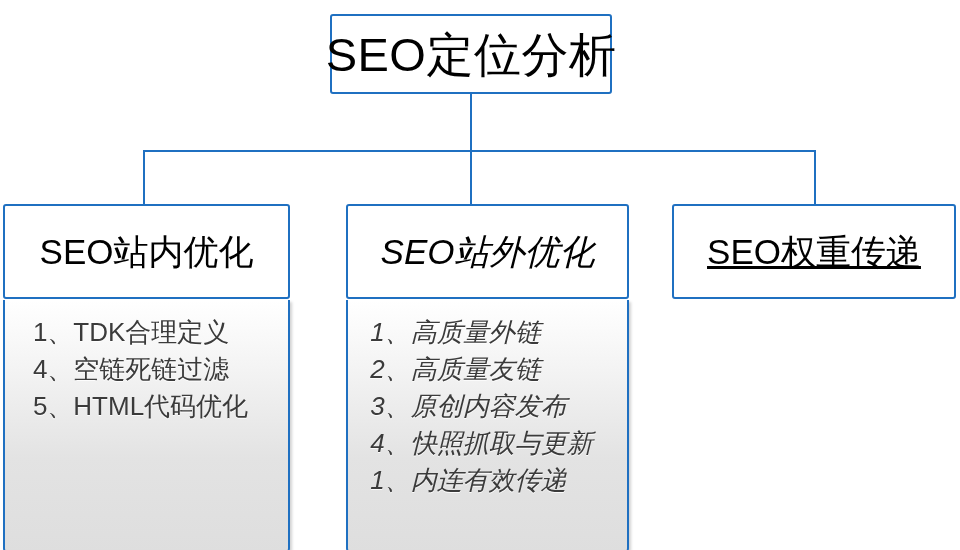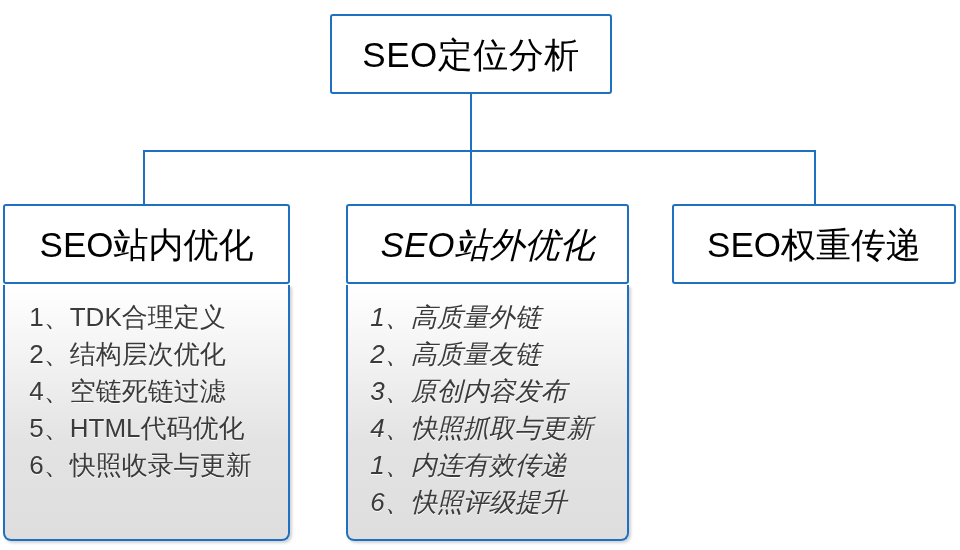--- a/index.html
+++ b/index.html
@@ -28,21 +28,21 @@
     height: 80px;
     box-sizing: border-box;
     border: 2px solid #1f70c1;
     border-radius: 3px;
     background: #ffffff;
     display: flex;
     align-items: center;
     justify-content: center;
   }
   .root-label {
-    font-size: 35px;
+    font-size: 47px;
     color: #000000;
     letter-spacing: 0.5px;
     line-height: 1;
     white-space: nowrap;
   }
 
   
   .conn {
     position: absolute;
     background: #1f70c1;
@@ -50,26 +50,26 @@
   .conn-v { width: 2px; }
   .conn-h { height: 2px; }
 
   
   .column {
     position: absolute;
     top: 204px;
   }
   .col-1 { left: 3px;   width: 287px; }
   .col-2 { left: 346px; width: 283px; font-style: italic; }
-  .col-3 { left: 672px; width: 284px; }
+  .col-3 { left: 672px; width: 284px; text-decoration: underline; }
 
   .branch-head {
     box-sizing: border-box;
     width: 100%;
-    height: 80px;
+    height: 95px;
     border: 2px solid #1f70c1;
     border-radius: 3px;
     background: #ffffff;
     display: flex;
     align-items: center;
     justify-content: center;
   }
   .branch-head-label {
     font-size: 35px;
     color: #000000;
@@ -121,40 +121,37 @@
   <div class="conn conn-v" style="left:470px; top:150px; height:56px;"></div>
   <div class="conn conn-v" style="left:814px; top:150px; height:56px;"></div>
 
   <div class="column col-1">
     <div class="branch-head">
       <span class="branch-head-label">SEO站内优化</span>
     </div>
     <div class="branch-body">
       <ul class="item-list">
         <li class="item">1、TDK合理定义</li>
-        <li class="item">2、结构层次优化</li>
         <li class="item">4、空链死链过滤</li>
         <li class="item">5、HTML代码优化</li>
-        <li class="item">6、快照收录与更新</li>
       </ul>
     </div>
   </div>
 
   <div class="column col-2">
     <div class="branch-head">
       <span class="branch-head-label">SEO站外优化</span>
     </div>
     <div class="branch-body">
       <ul class="item-list">
         <li class="item">1、高质量外链</li>
         <li class="item">2、高质量友链</li>
         <li class="item">3、原创内容发布</li>
         <li class="item">4、快照抓取与更新</li>
         <li class="item">1、内连有效传递</li>
-        <li class="item">6、快照评级提升</li>
       </ul>
     </div>
   </div>
 
   <div class="column col-3">
     <div class="branch-head">
       <span class="branch-head-label">SEO权重传递</span>
     </div>
   </div>
 

